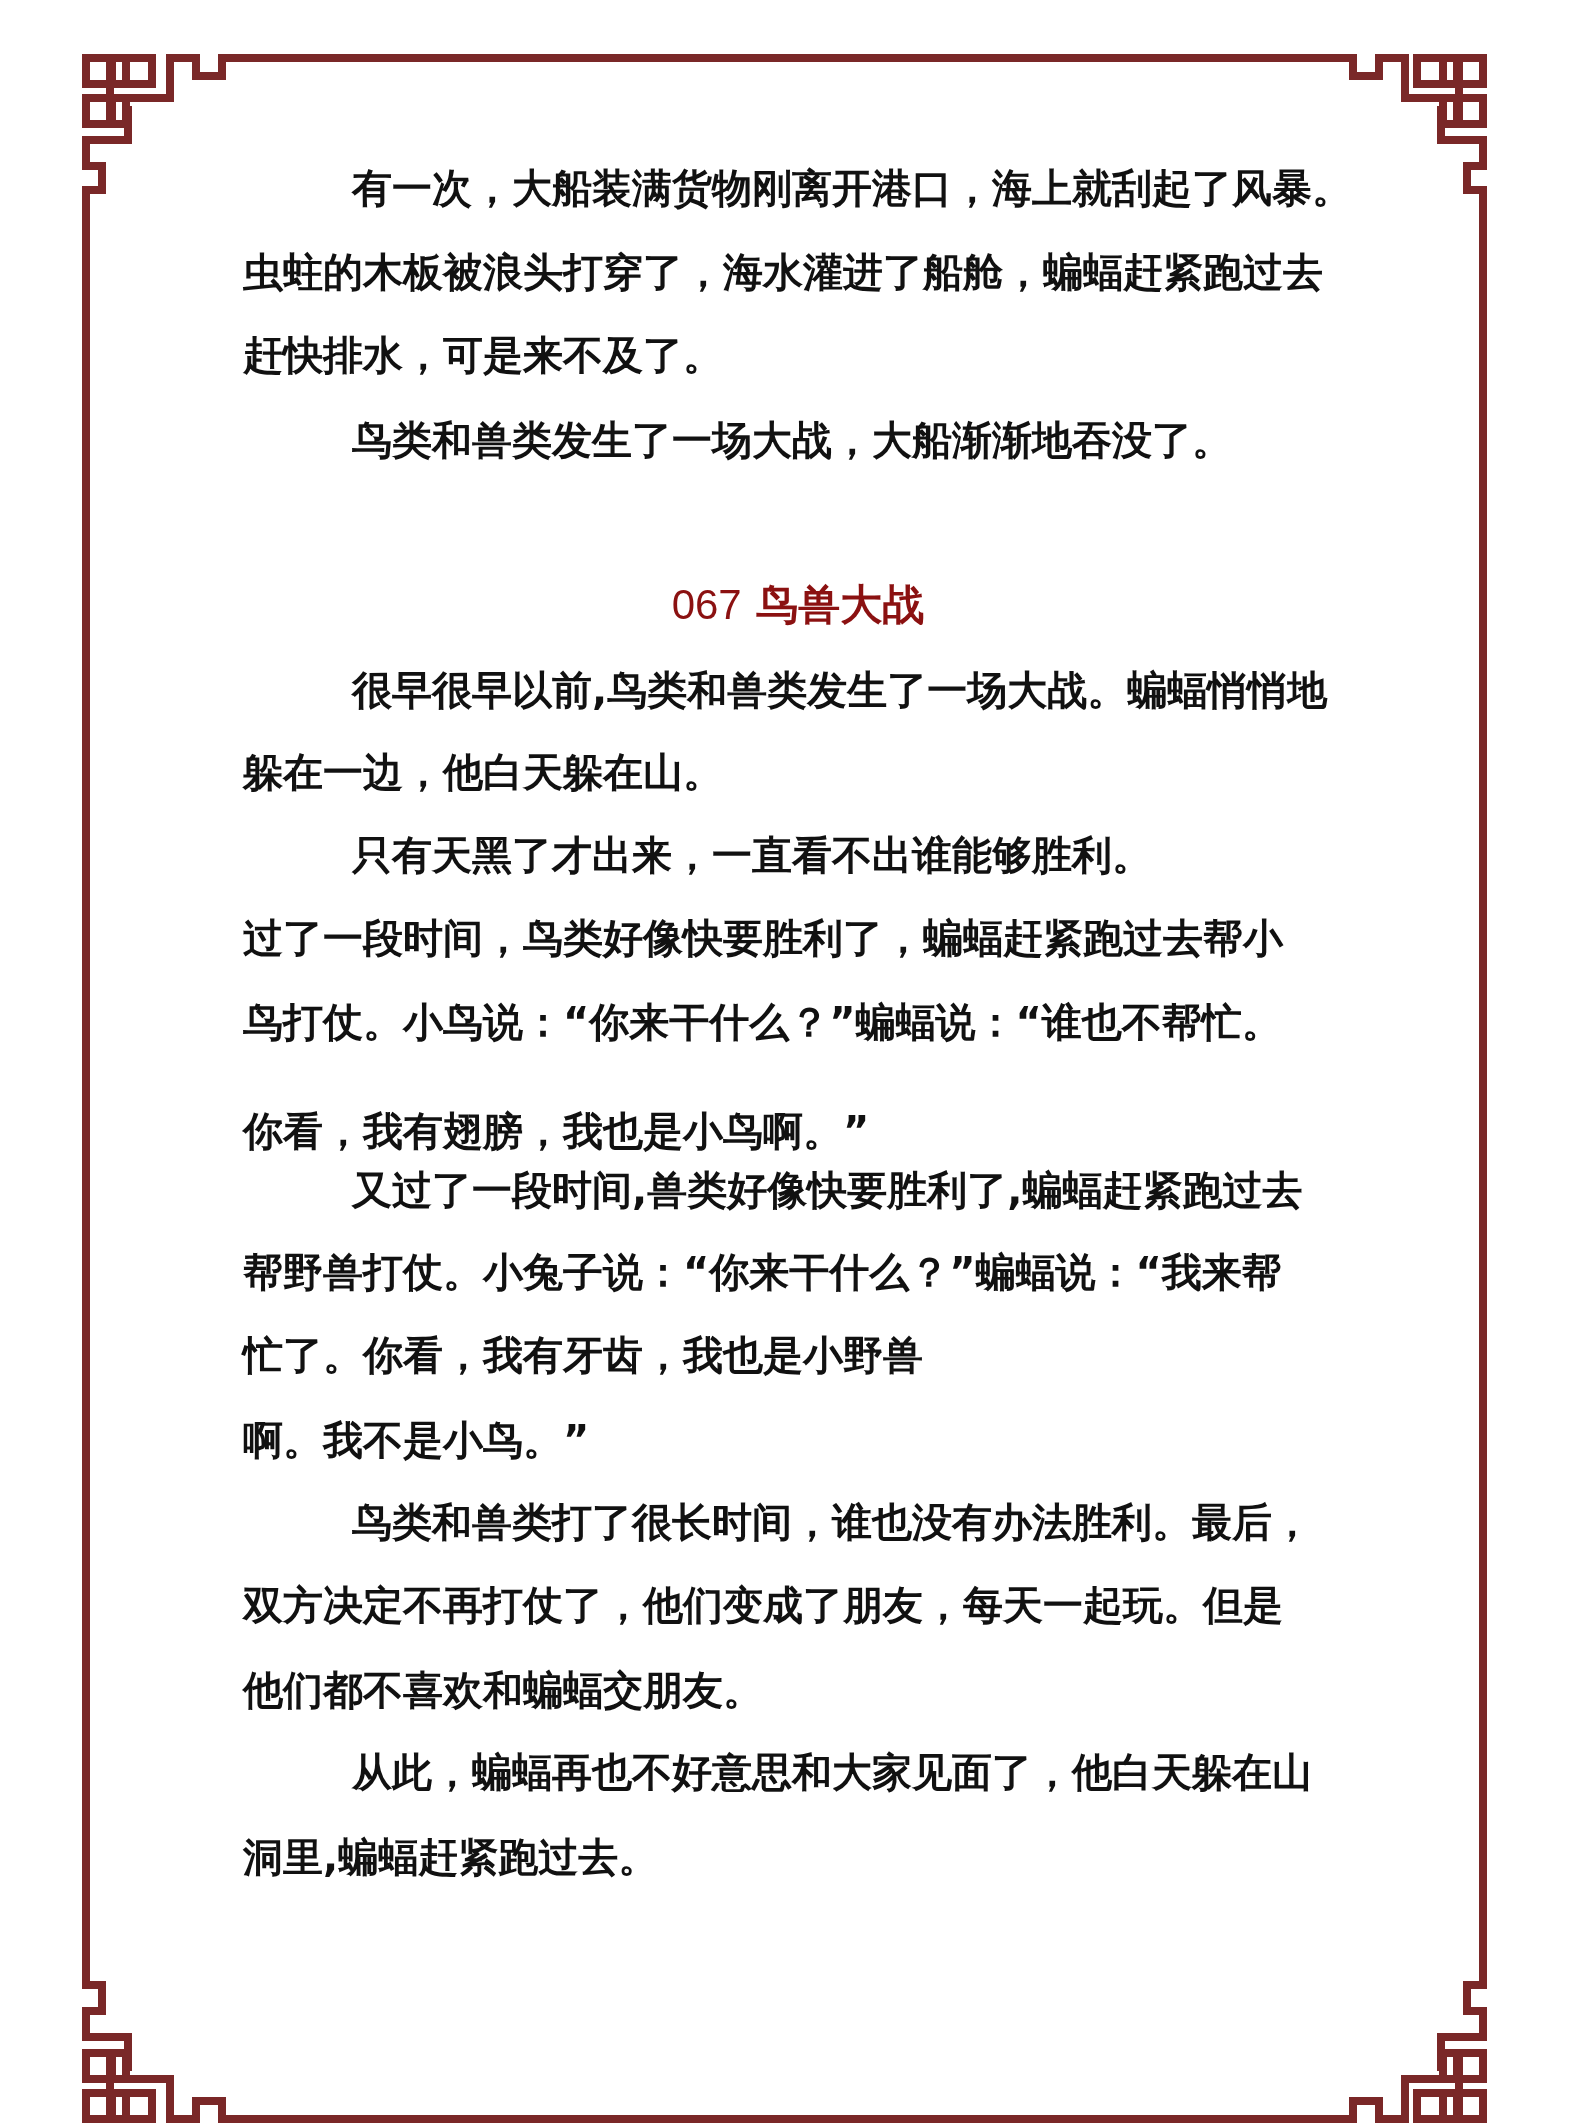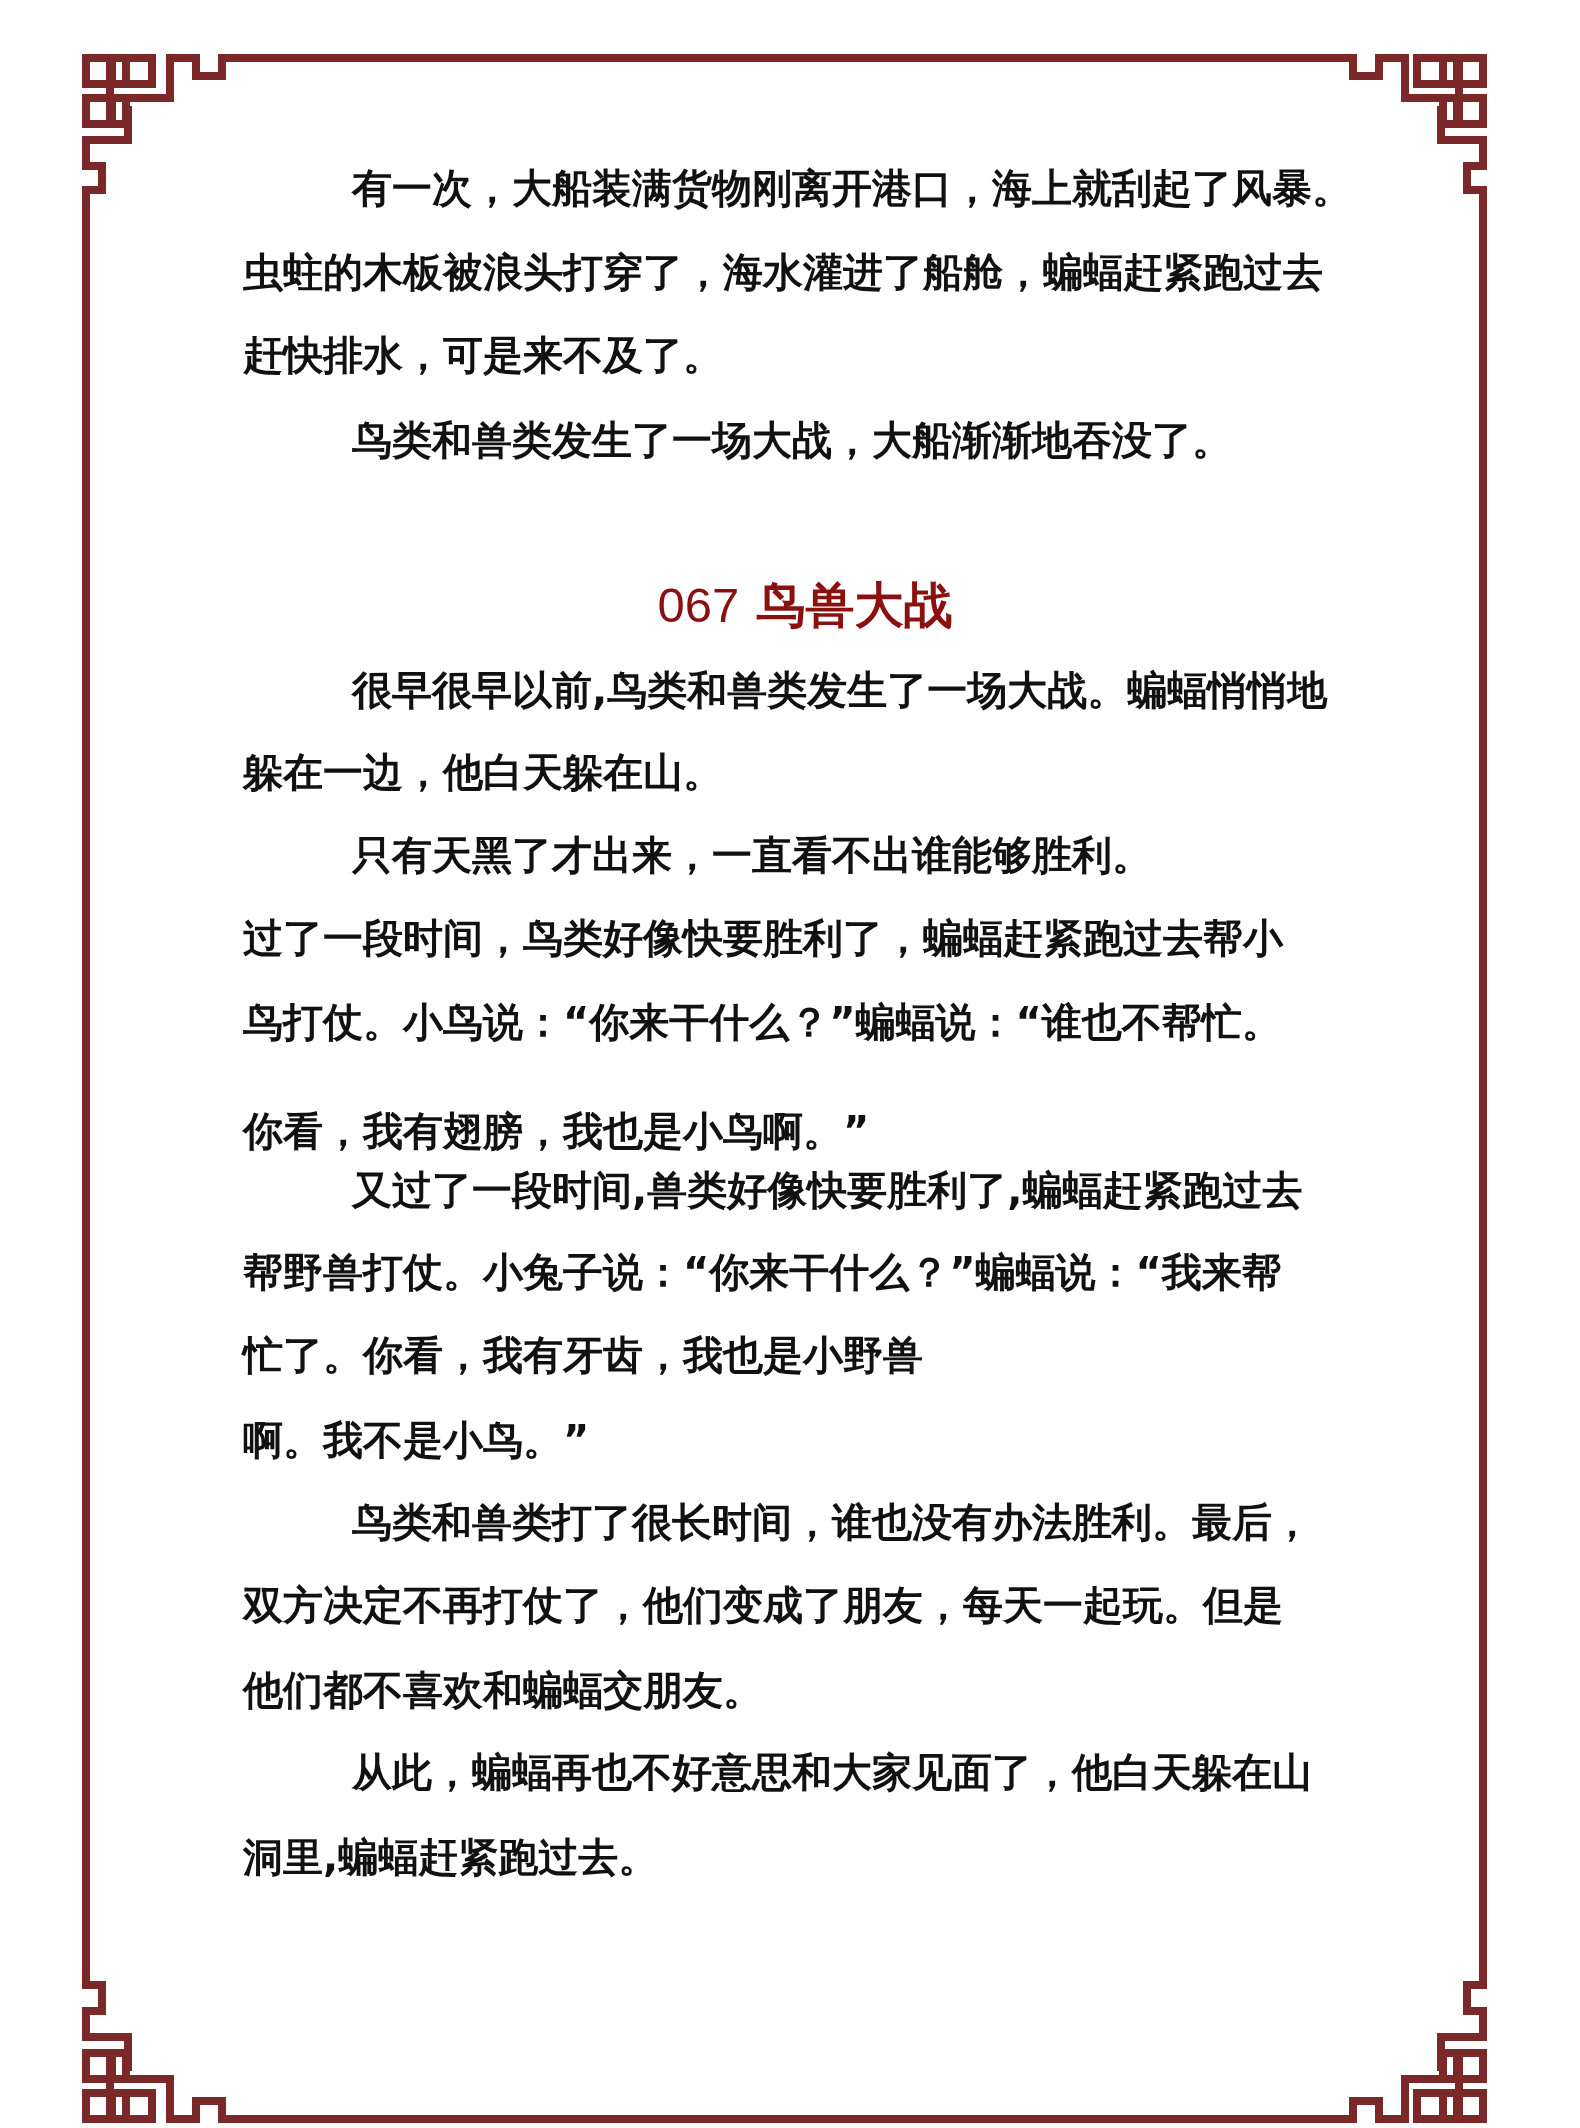--- a/index.html
+++ b/index.html
@@ -6,22 +6,22 @@
   body { width: 1580px; height: 2128px; position: relative; overflow: hidden; }
   .frame { position: absolute; left: 0; top: 0; width: 1580px; height: 2128px; }
   .page-text {
     position: absolute; left: 243px; top: 0; width: 1110px;
     font-family: "DejaVu Sans", "Liberation Sans", sans-serif;
     font-weight: bold; font-size: 40px; color: #111111;
   }
   .line { position: absolute; left: 0; white-space: nowrap; line-height: 48px; height: 48px; }
   .line.indent { left: 85px; margin-left: 24px; }
   .title {
-    position: absolute; left: 7px; width: 1110px; text-align: center;
-    font-size: 49px; color: #8b1111; line-height: 52px;
+    position: absolute; left: 0; width: 1110px; text-align: center;
+    font-size: 42px; color: #8b1111; line-height: 52px;
   }
   .title .num { font-family: "Liberation Sans", sans-serif; font-weight: normal; }
   .title .name { font-weight: bold; }
 </style>
 </head>
 <body>
 
 <svg class="frame" viewBox="0 0 1580 2128" xmlns="http://www.w3.org/2000/svg">
   <g fill="none" stroke="#7a2828" stroke-width="8" stroke-linecap="square">
 

